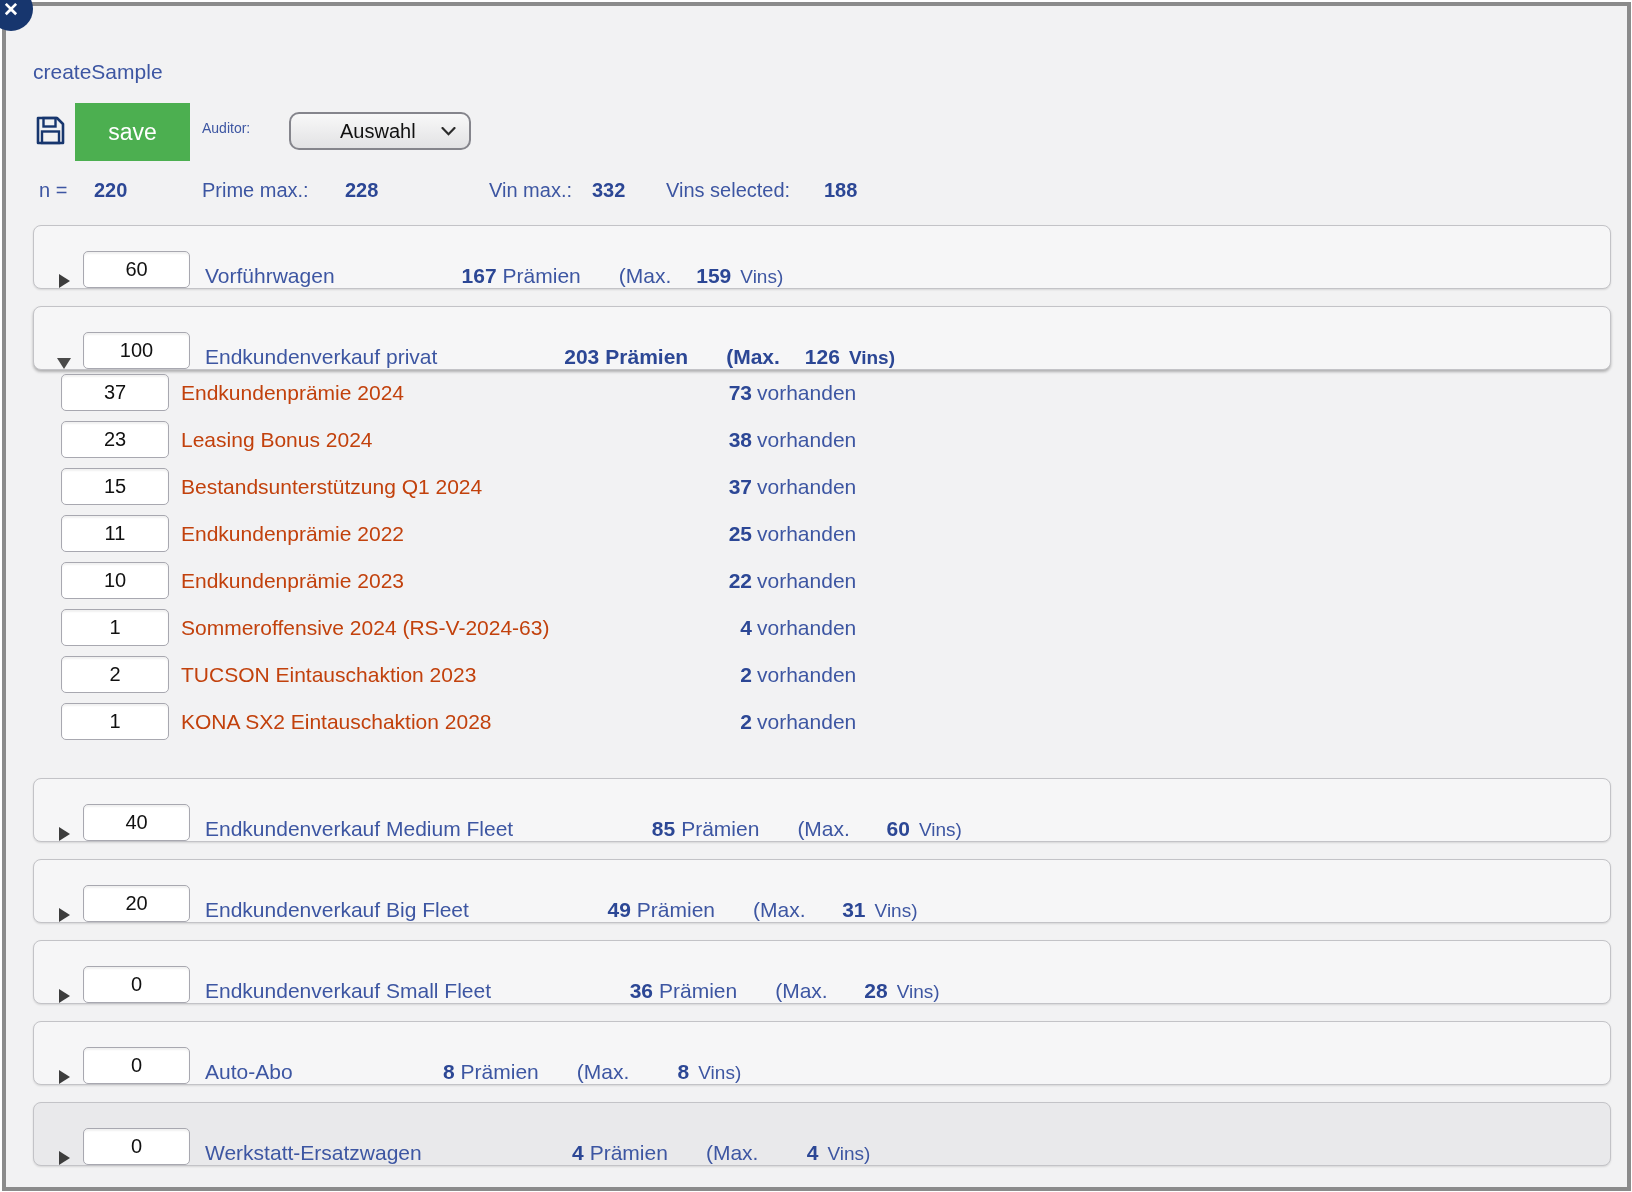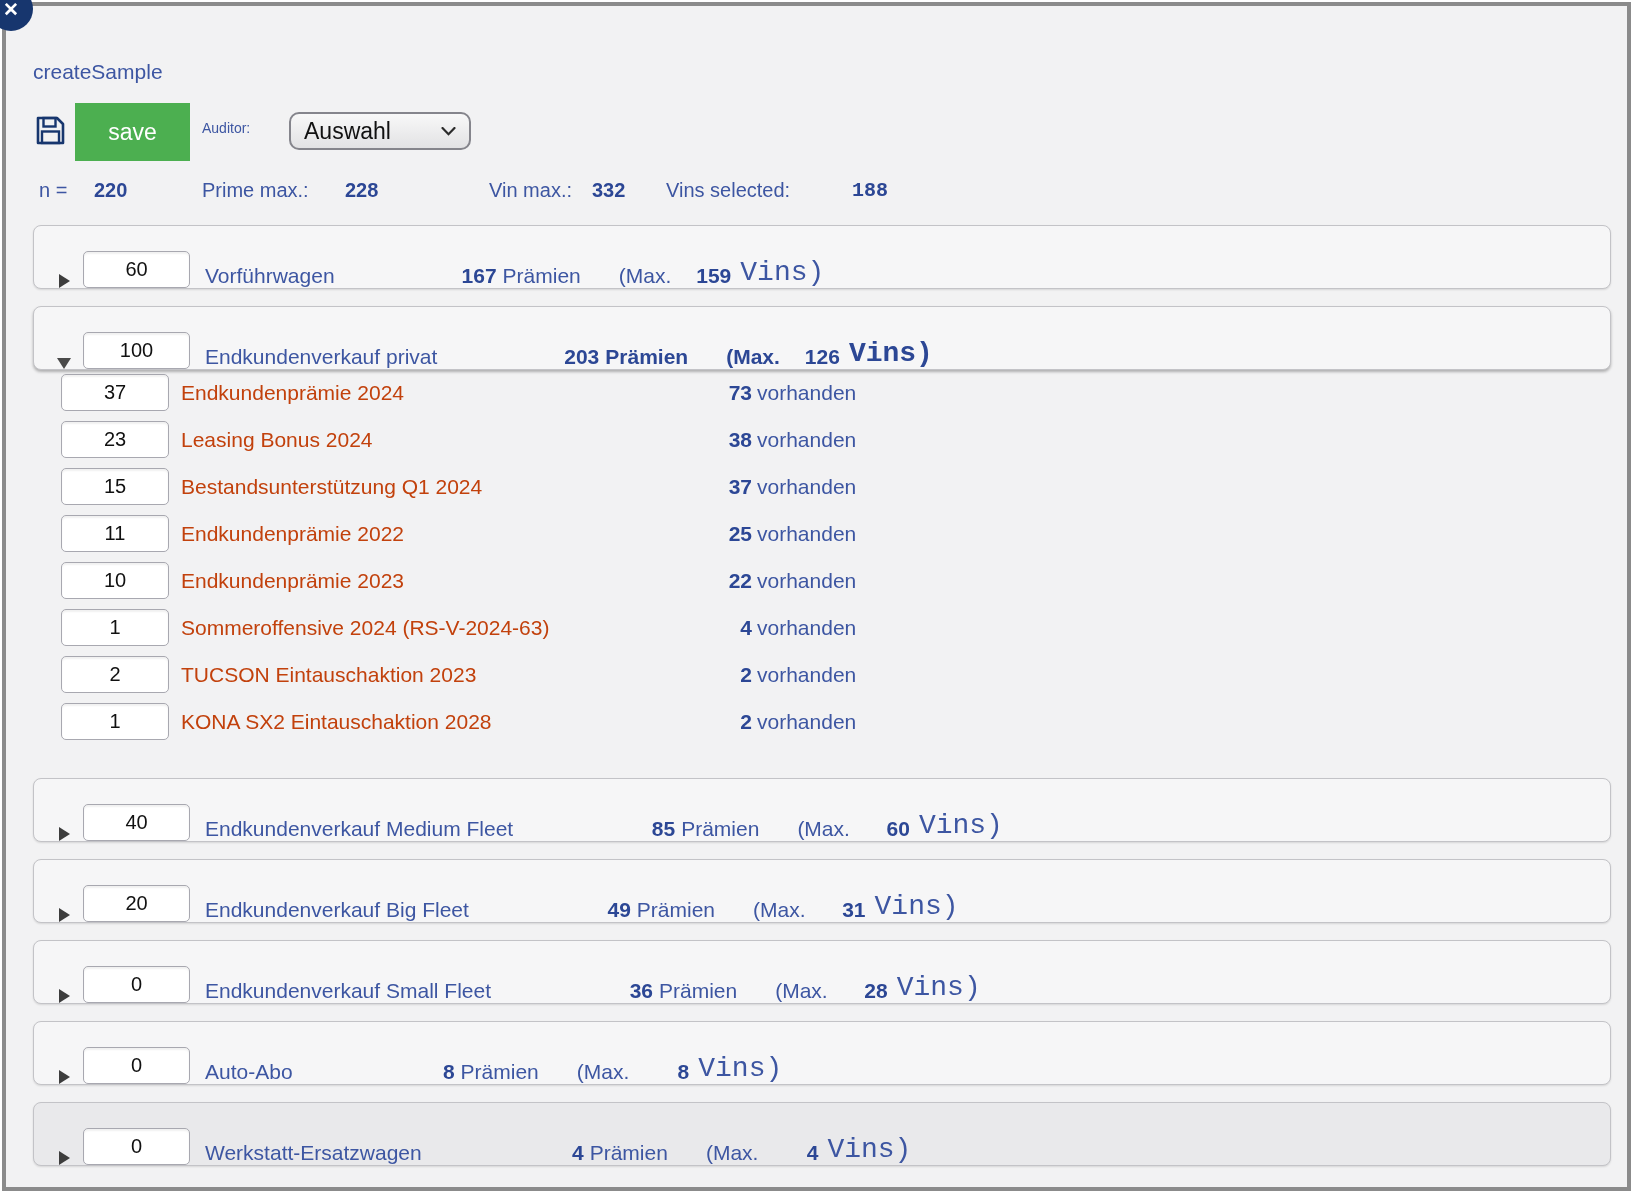--- a/index.html
+++ b/index.html
@@ -28,28 +28,28 @@
     background:#4caf50;border:none;color:#ffffff;font-size:23px;font-weight:500;
     font-family:"Liberation Sans", sans-serif;cursor:pointer;
   }
   .auditor-label{position:absolute;left:196px;top:114px;font-size:14px;color:#3d56a2;}
   .select{
     position:absolute;left:283px;top:106px;width:182px;height:38px;box-sizing:border-box;
     border:2px solid #85858c;border-radius:10px;
     background:linear-gradient(#f8f8f8,#e2e2e4);
     display:flex;align-items:center;padding:0 13px;cursor:pointer;
   }
-  .select .sel-value{font-size:23px;color:#111;flex:1;}
+  .select .sel-value{font-size:20px;color:#111;flex:1;margin-left:36px;}
   
   .stat{position:absolute;top:173px;font-size:20px;color:#3d56a2;white-space:nowrap;}
   .stat .sv{position:absolute;top:0;font-weight:bold;color:#2c4795;white-space:nowrap;}
   #stat0{left:33px;}  #stat0 .sv{left:55px;}
   #stat1{left:196px;} #stat1 .sv{left:143px;}
   #stat2{left:483px;} #stat2 .sv{left:103px;}
-  #stat3{left:660px;} #stat3 .sv{left:186px;font-family:Liberation Mono, monospace;}
+  #stat3{left:660px;} #stat3 .sv{left:158px;}
   
   .sections{position:absolute;left:27px;top:219px;width:1578px;}
   .section-row{
     position:relative;display:flex;align-items:flex-end;height:64px;box-sizing:border-box;
     border:1.5px solid #c3c3c7;border-radius:8px;background:#f6f6f7;
     box-shadow:0 1px 2px rgba(0,0,0,.12);
     padding-left:23px;margin-bottom:17px;
   }
   .section-row.expanded{box-shadow:0 2px 3px rgba(0,0,0,.28);margin-bottom:0;}
   .section-row.muted{background:#e9e9eb;}
@@ -59,21 +59,21 @@
   input.num{
     width:107px;height:37px;box-sizing:border-box;border:1.5px solid #a8a8b0;border-radius:5px;
     background:#fff;box-shadow:inset 0 2px 2px rgba(0,0,0,.06);
     font-family:"Liberation Sans", sans-serif;font-size:20px;text-align:center;color:#111;
   }
   .row-label{margin-left:15px;font-size:21px;color:#3d56a2;white-space:nowrap;}
   .row-count{margin-left:112px;min-width:50px;text-align:right;font-weight:bold;color:#2c4795;font-size:21px;white-space:nowrap;}
   .row-word{margin-left:6px;font-size:21px;color:#3d56a2;white-space:nowrap;}
   .row-max-open{margin-left:38px;font-size:21px;color:#3d56a2;white-space:nowrap;}
   .row-max{min-width:60px;text-align:right;font-weight:bold;color:#2c4795;font-size:21px;white-space:nowrap;}
-  .row-vins{margin-left:9px;font-size:28px;color:#3d56a2;white-space:nowrap;font-family:Liberation Mono, monospace;}
+  .row-vins{margin-left:9px;font-size:19px;color:#3d56a2;white-space:nowrap;}
   .bold-stats .row-word,.bold-stats .row-max-open,.bold-stats .row-vins{font-weight:bold;color:#2c4795;}
   
   .sublist{padding-top:4px;margin-bottom:38px;}
   .sub-row{display:flex;align-items:center;height:37px;margin-bottom:10px;padding-left:28px;}
   .sub-row input.num{width:108px;}
   .sub-label{margin-left:12px;width:511px;font-size:21px;color:#c2410c;white-space:nowrap;}
   .sub-count{width:60px;text-align:right;font-weight:bold;color:#2c4795;font-size:21px;}
   .sub-word{margin-left:5px;font-size:21px;color:#3d56a2;}
 </style>
 </head>

